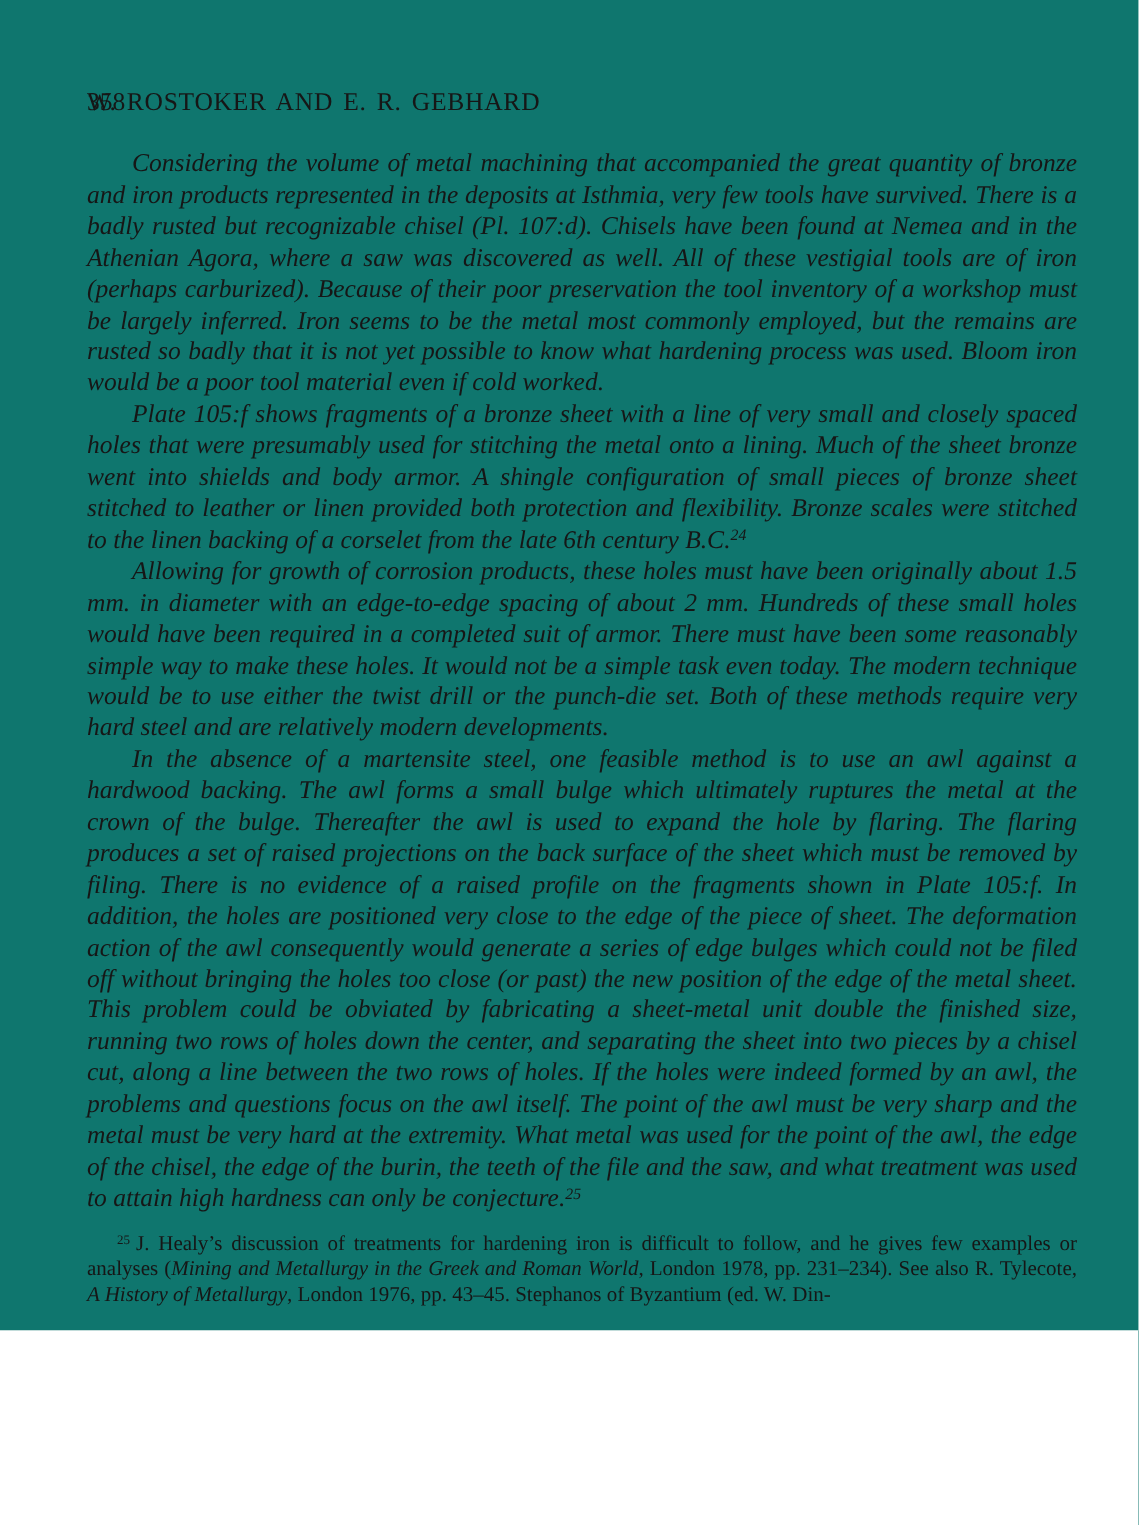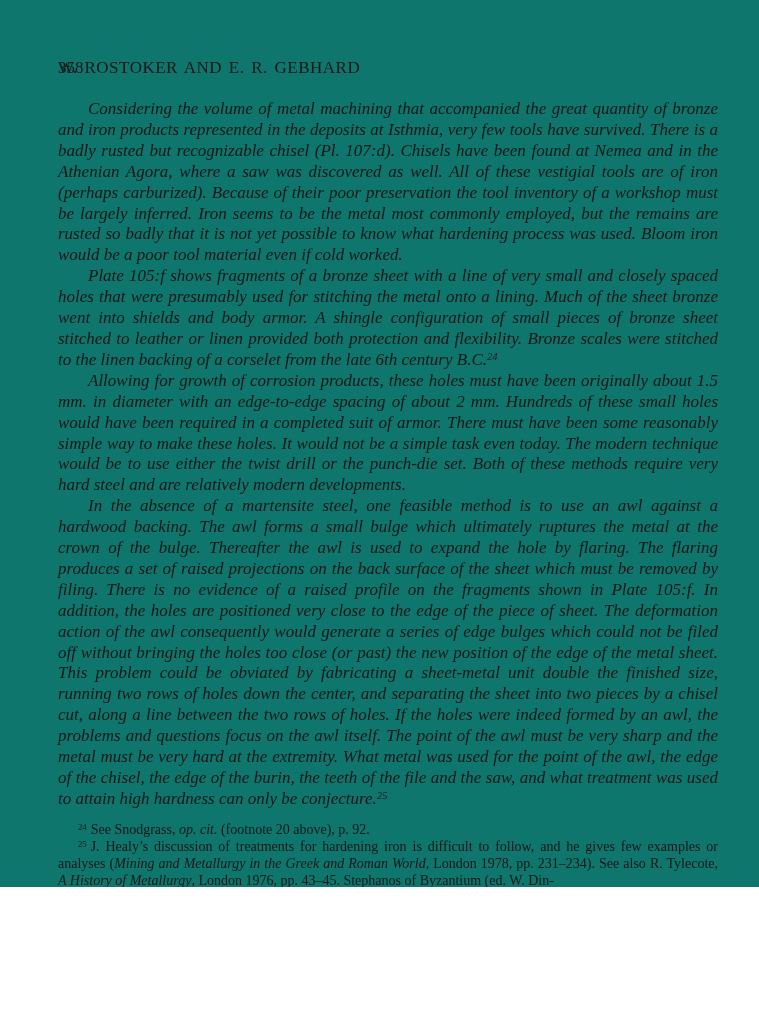--- a/index.html
+++ b/index.html
@@ -84,17 +84,16 @@
   </div>
 
   <div class="bodytext">
     <p><span>Considering the volume of metal machining that accompanied the great quantity of bronze and iron products represented in the deposits at Isthmia, very few tools have survived. There is a badly rusted but recognizable chisel (Pl. 107:d). Chisels have been found at Nemea and in the Athenian Agora, where a saw was discovered as well. All of these vestigial tools are of iron (perhaps carburized). Because of their poor preservation the tool inventory of a workshop must be largely inferred. Iron seems to be the metal most commonly employed, but the remains are rusted so badly that it is not yet possible to know what hardening process was used. Bloom iron would be a poor tool material even if cold worked.</span></p>
     <p><span>Plate 105:f shows fragments of a bronze sheet with a line of very small and closely spaced holes that were presumably used for stitching the metal onto a lining. Much of the sheet bronze went into shields and body armor. A shingle configuration of small pieces of bronze sheet stitched to leather or linen provided both protection and flexibility. Bronze scales were stitched to the linen backing of a corselet from the late 6th century B.C.</span><sup>24</sup></p>
     <p><span>Allowing for growth of corrosion products, these holes must have been originally about 1.5 mm. in diameter with an edge-to-edge spacing of about 2 mm. Hundreds of these small holes would have been required in a completed suit of armor. There must have been some reasonably simple way to make these holes. It would not be a simple task even today. The modern technique would be to use either the twist drill or the punch-die set. Both of these methods require very hard steel and are relatively modern developments.</span></p>
     <p><span>In the absence of a martensite steel, one feasible method is to use an awl against a hardwood backing. The awl forms a small bulge which ultimately ruptures the metal at the crown of the bulge. Thereafter the awl is used to expand the hole by flaring. The flaring produces a set of raised projections on the back surface of the sheet which must be removed by filing. There is no evidence of a raised profile on the fragments shown in Plate 105:f. In addition, the holes are positioned very close to the edge of the piece of sheet. The deformation action of the awl consequently would generate a series of edge bulges which could not be filed off without bringing the holes too close (or past) the new position of the edge of the metal sheet. This problem could be obviated by fabricating a sheet-metal unit double the finished size, running two rows of holes down the center, and separating the sheet into two pieces by a chisel cut, along a line between the two rows of holes. If the holes were indeed formed by an awl, the problems and questions focus on the awl itself. The point of the awl must be very sharp and the metal must be very hard at the extremity. What metal was used for the point of the awl, the edge of the chisel, the edge of the burin, the teeth of the file and the saw, and what treatment was used to attain high hardness can only be conjecture.</span><sup>25</sup></p>
   </div>
 
   <div class="footnotes">
-    <p><sup class="fnmark">24</sup><span>See Snodgrass, </span><span class="it">op. cit.</span><span> (footnote 20 above), p. 92.</span></p>
     <p><sup class="fnmark">25</sup><span>J. Healy’s discussion of treatments for hardening iron is difficult to follow, and he gives few examples or analyses (</span><span class="it">Mining and Metallurgy in the Greek and Roman World</span><span>, London 1978, pp. 231–234). See also R. Tylecote, </span><span class="it">A History of Metallurgy</span><span>, London 1976, pp. 43–45. Stephanos of Byzantium (ed. W. Din-</span></p>
   </div>
 
 </div>
 
 </body></html>

